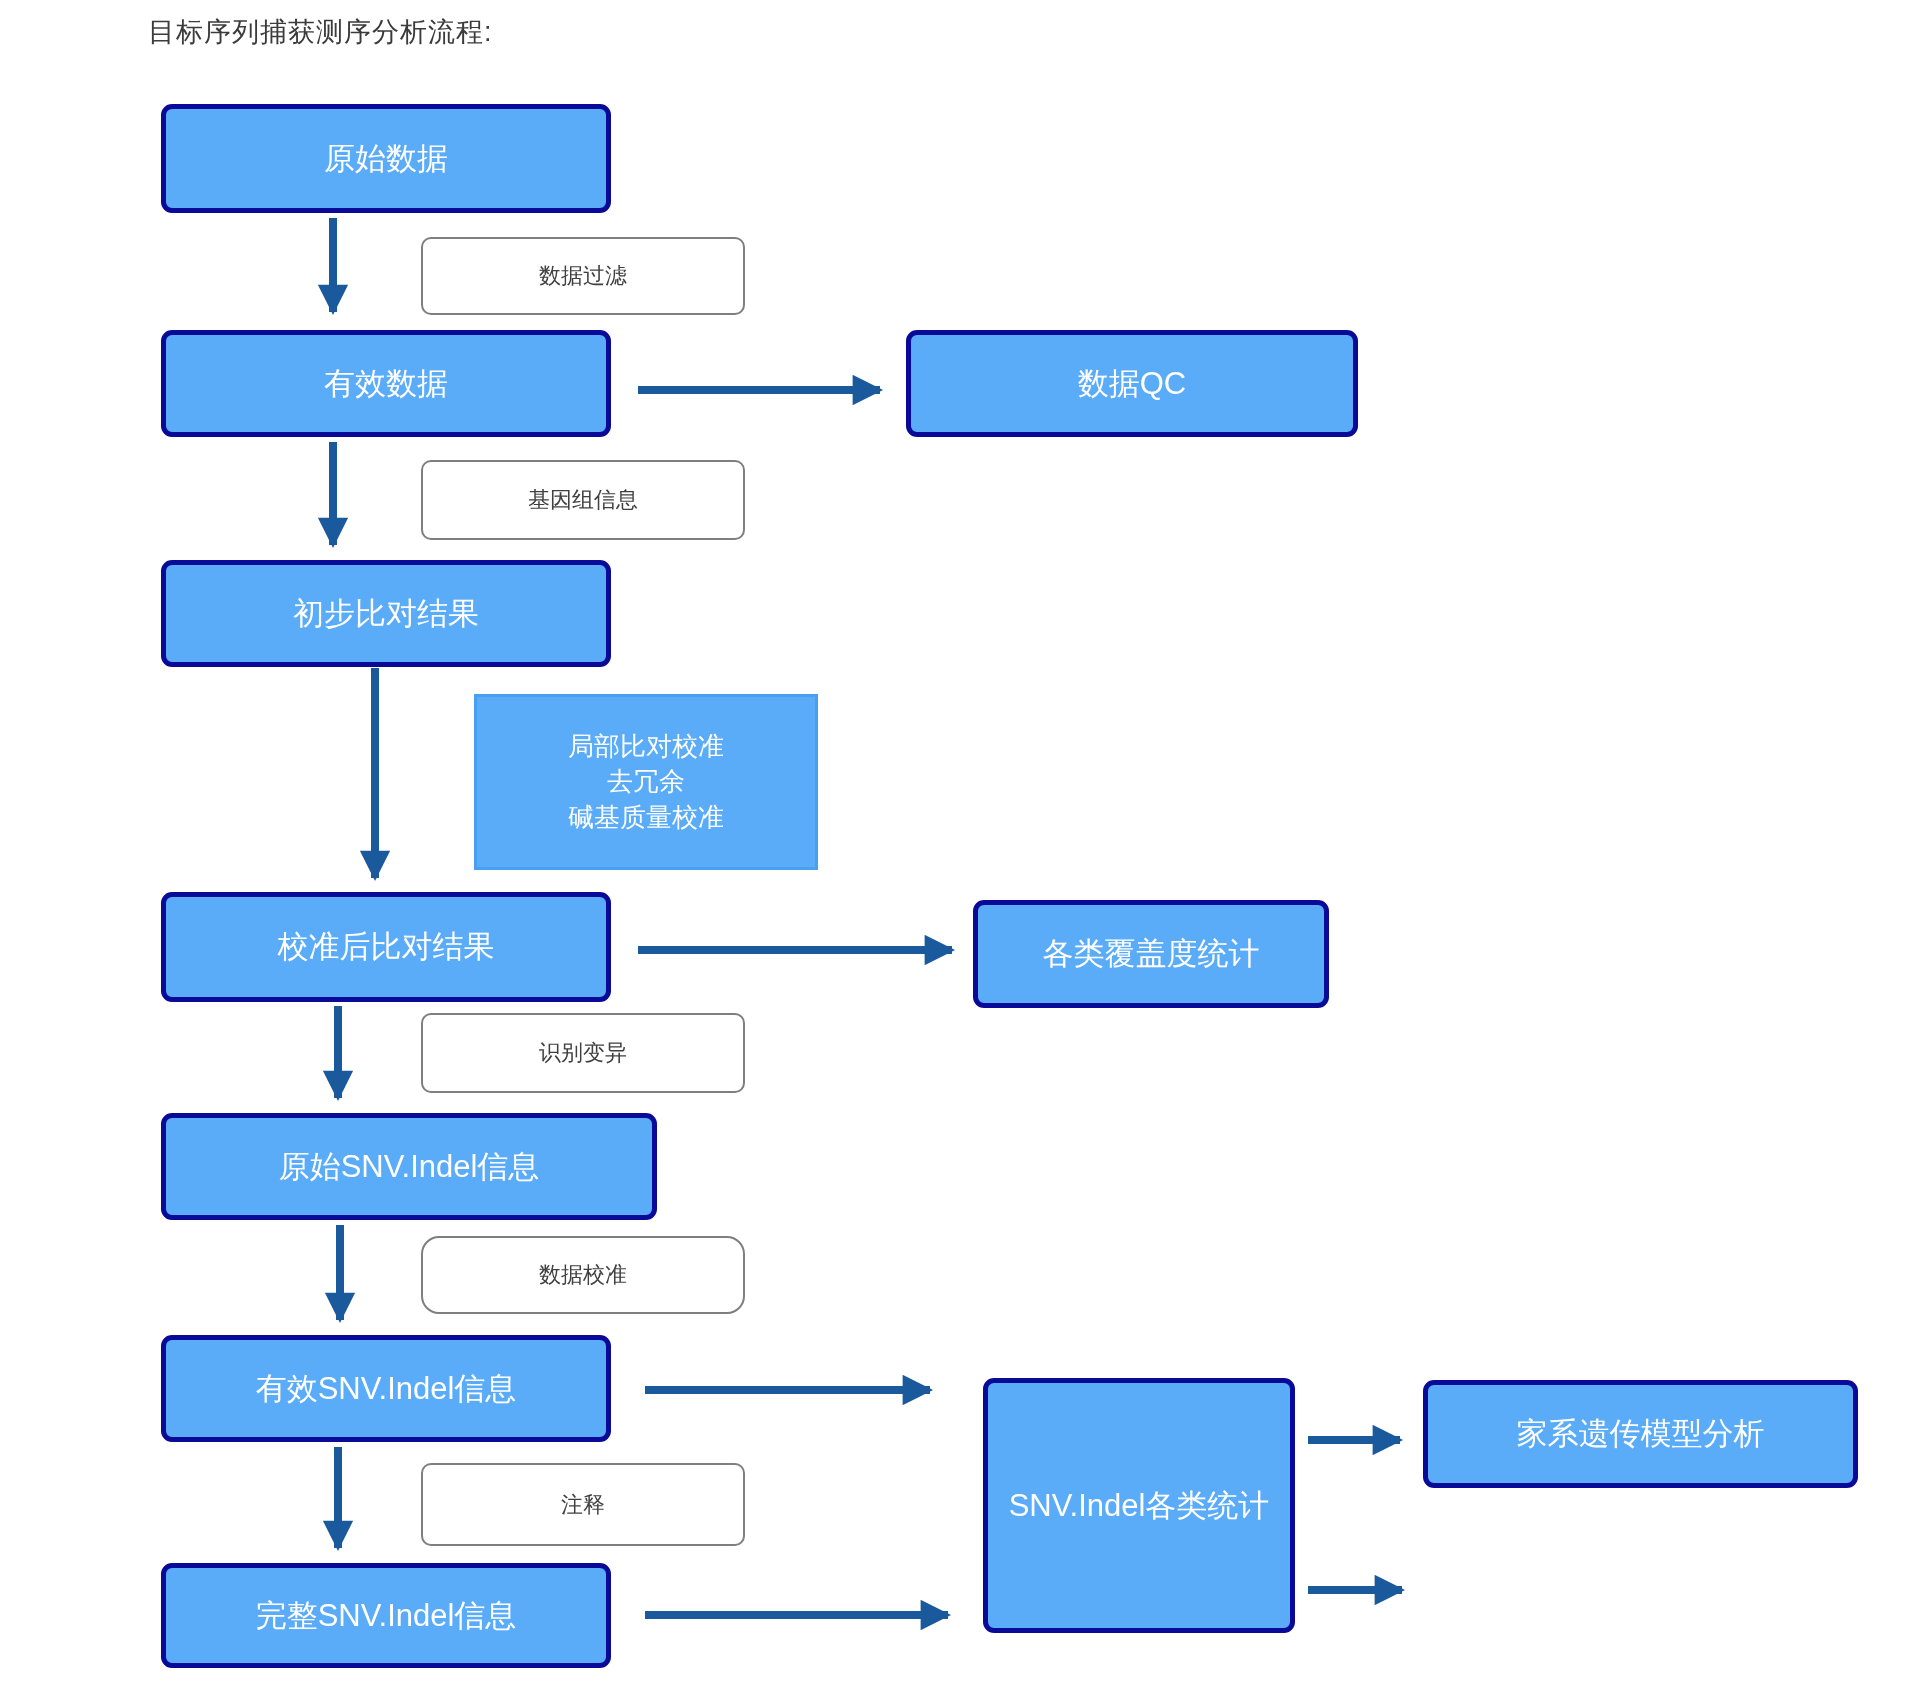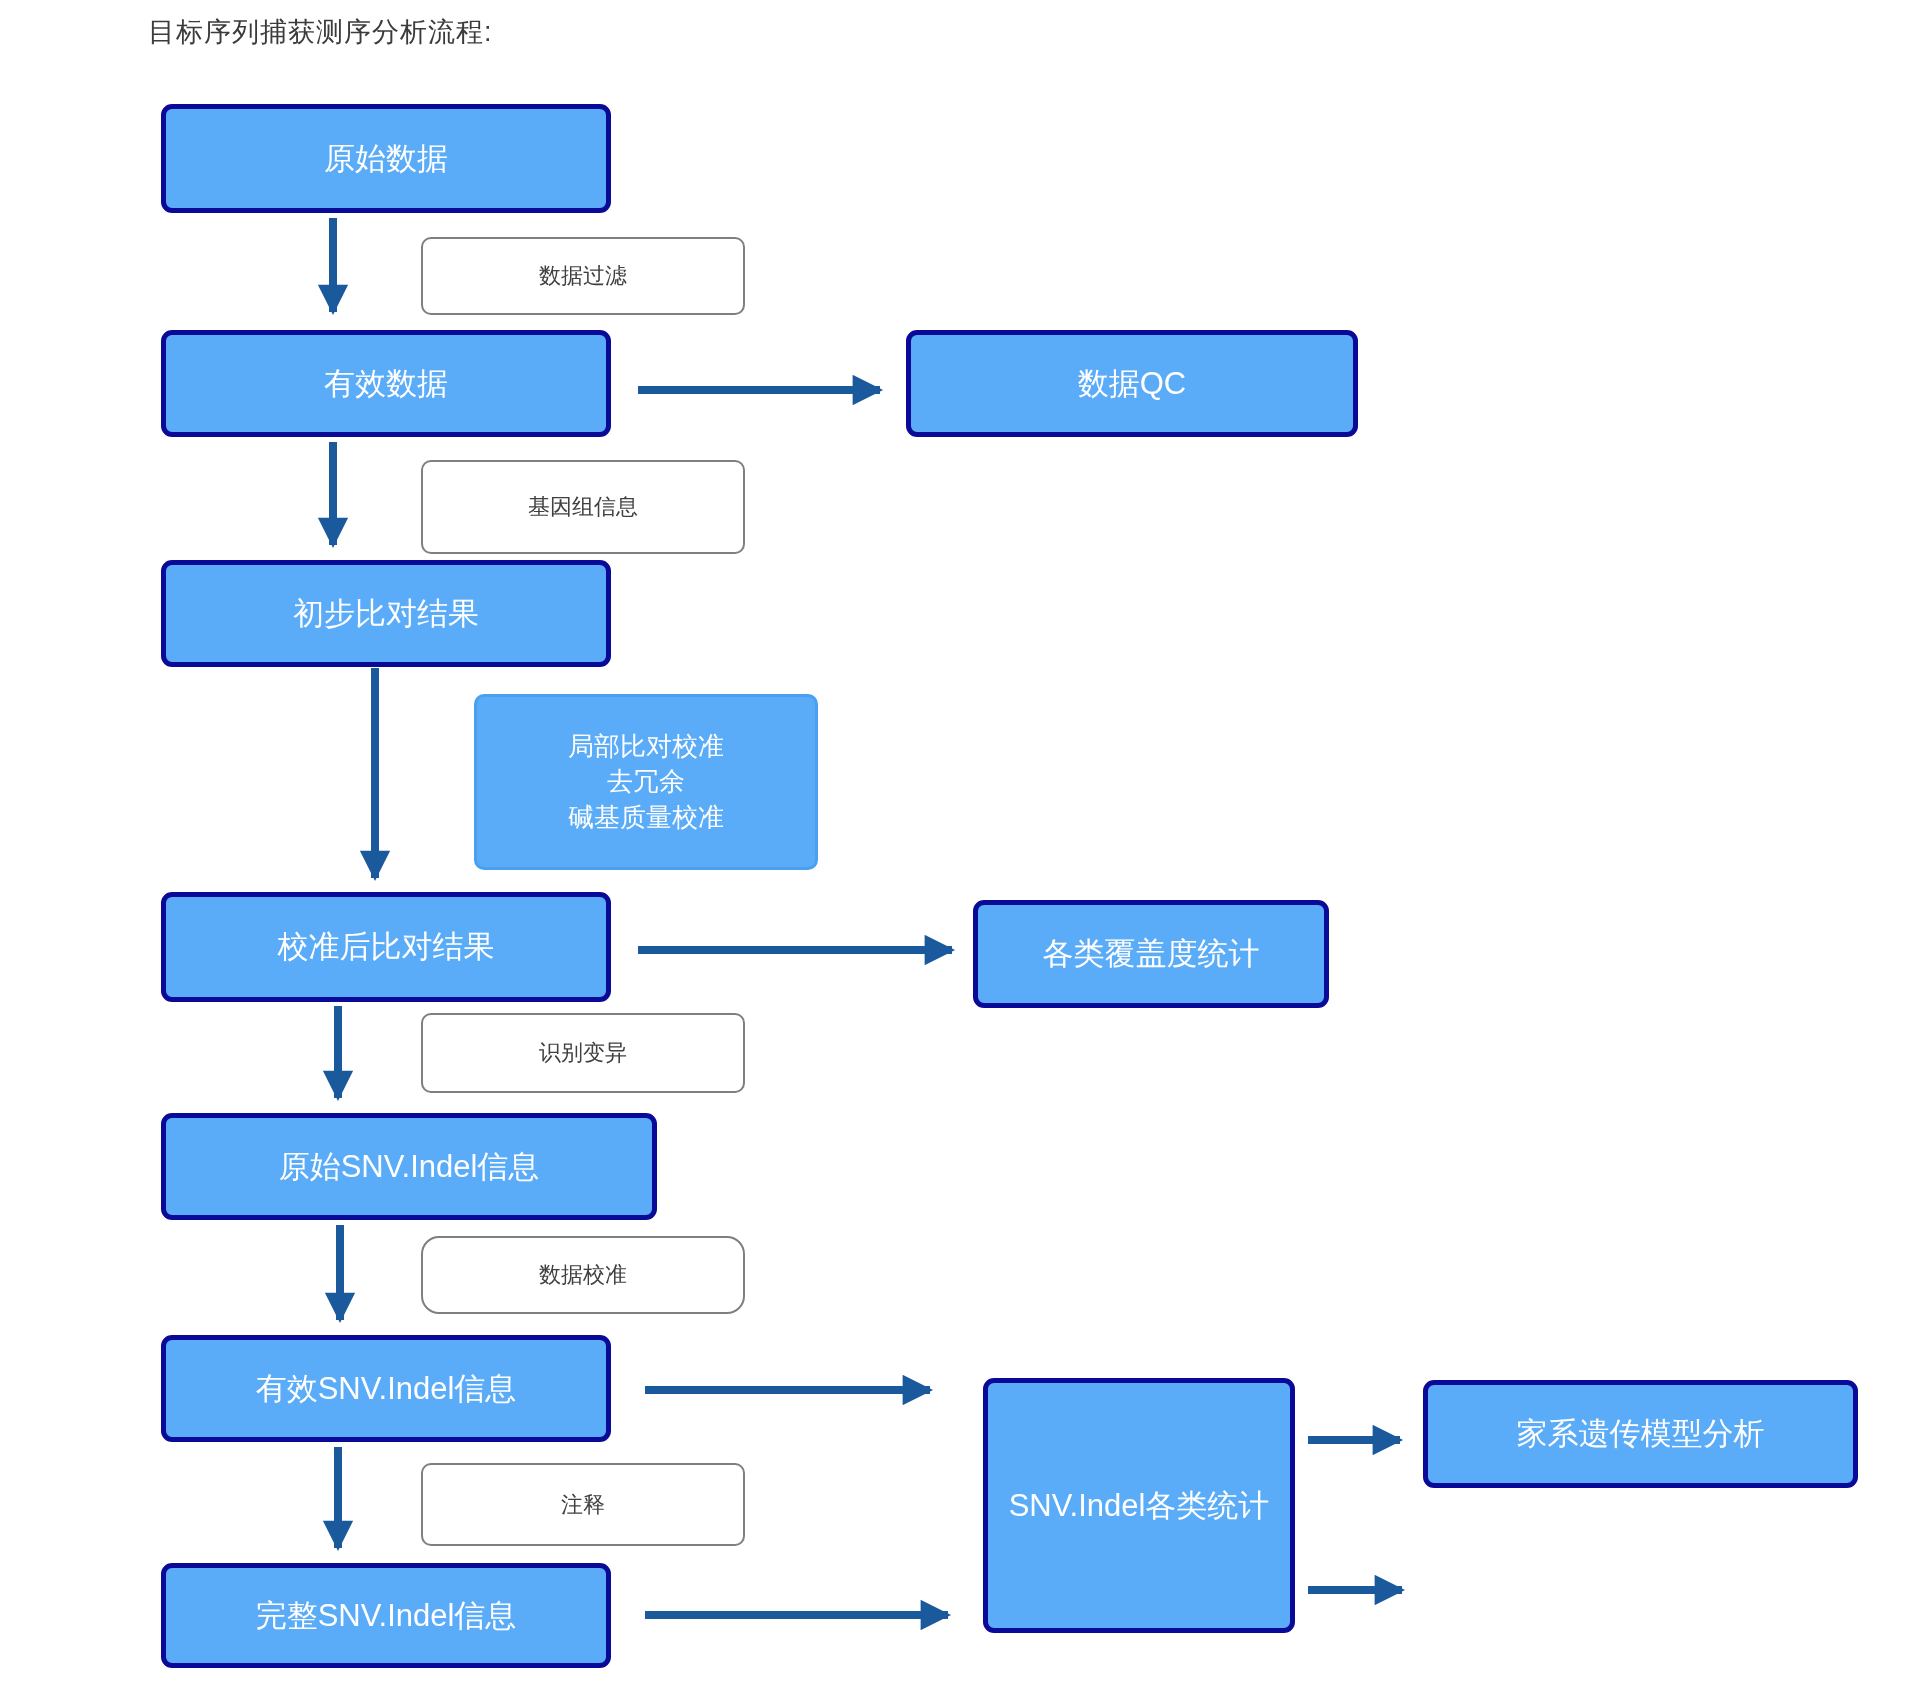--- a/index.html
+++ b/index.html
@@ -50,21 +50,21 @@
     align-items: center;
     justify-content: center;
     text-align: center;
     font-size: 22px;
   }
   .bluetag {
     position: absolute;
     box-sizing: border-box;
     background: #5aabf8;
     border: 3px solid #47a1f0;
-    border-radius: 10px;
+    border-radius: 0;
     color: #ffffff;
     display: flex;
     align-items: center;
     justify-content: center;
     text-align: center;
     font-size: 26px;
     line-height: 1.35;
     white-space: pre-line;
   }
 </style>
@@ -96,21 +96,21 @@
   </svg>
 
   <div class="node" style="left:153px; top:104px; width:450px; height:109px;">原始数据</div>
 
   <div class="tag" style="left:413px; top:237px; width:324px; height:78px;">数据过滤</div>
 
   <div class="node" style="left:153px; top:330px; width:450px; height:107px;">有效数据</div>
 
   <div class="node" style="left:898px; top:330px; width:452px; height:107px;">数据QC</div>
 
-  <div class="tag" style="left:413px; top:460px; width:324px; height:94px;">基因组信息</div>
+  <div class="tag" style="left:413px; top:460px; width:324px; height:80px;">基因组信息</div>
 
   <div class="node" style="left:153px; top:560px; width:450px; height:107px;">初步比对结果</div>
 
   <div class="bluetag" style="left:466px; top:694px; width:344px; height:176px;">局部比对校准
 去冗余
 碱基质量校准</div>
 
   <div class="node" style="left:153px; top:892px; width:450px; height:110px;">校准后比对结果</div>
 
   <div class="node" style="left:965px; top:900px; width:356px; height:108px;">各类覆盖度统计</div>

